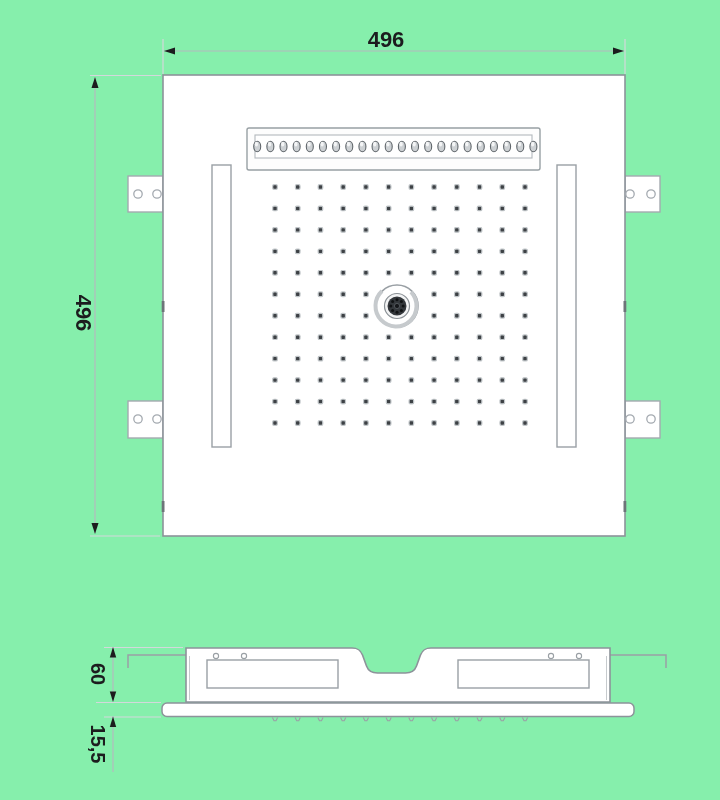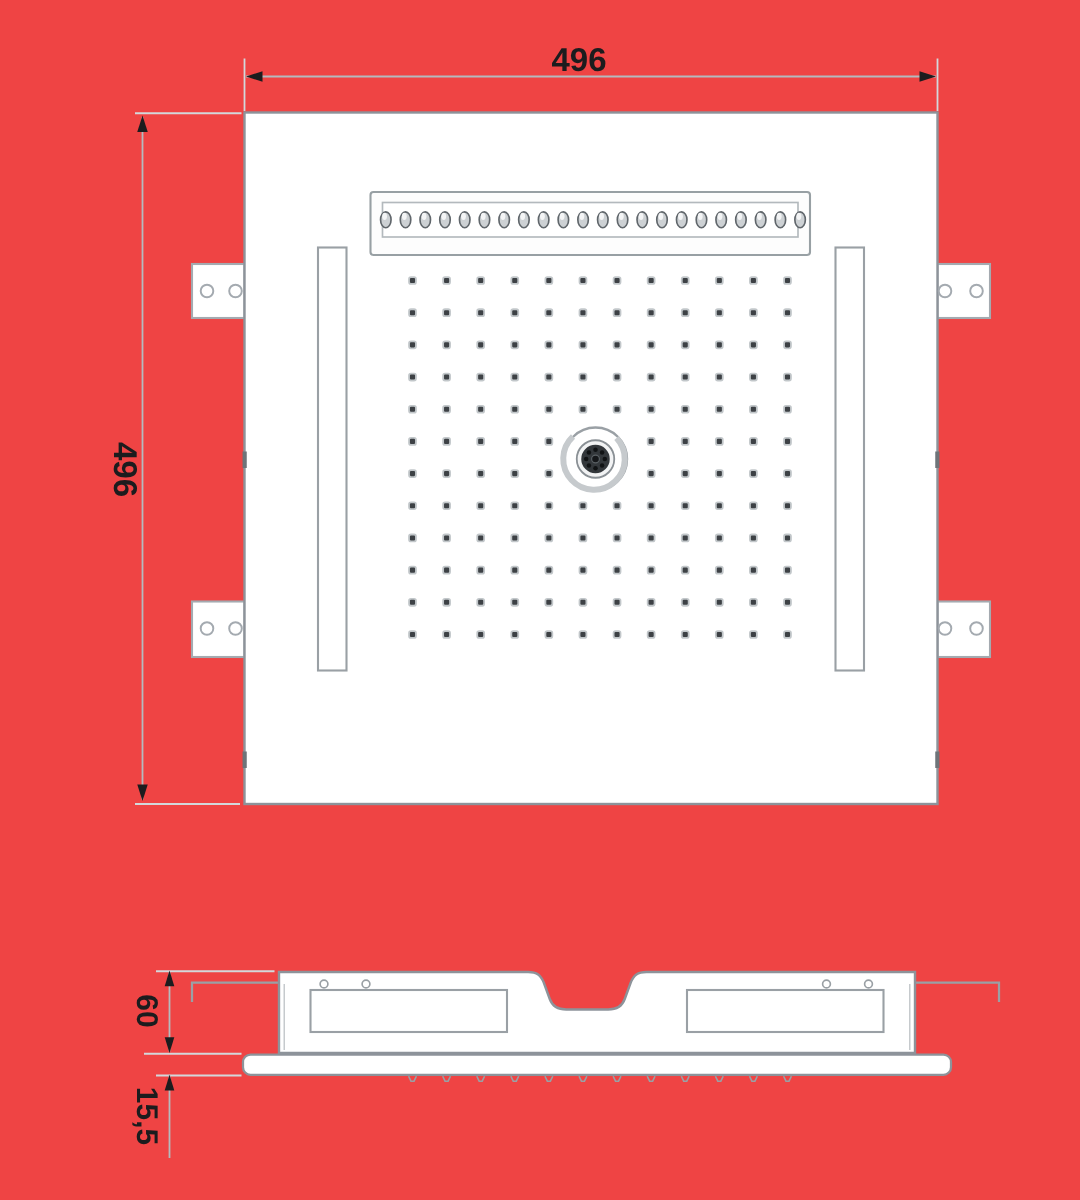--- a/index.html
+++ b/index.html
@@ -1,16 +1,16 @@
 <!DOCTYPE html>
 <html><head>
 <meta charset="utf-8">
 <style>
   html,body{margin:0;padding:0;background:#ffffff;}
-  .canvas{position:relative;width:720px;height:800px;background:#ef4444;overflow:hidden;
+  .canvas{position:relative;width:720px;height:800px;background:#86efac;overflow:hidden;
           font-family:"Liberation Sans",sans-serif;}
   svg{display:block;}
   .dim-text{font-family:"Liberation Sans",sans-serif;font-weight:bold;font-size:22px;fill:#1c1c1e;}
   .dim-text-sm{font-family:"Liberation Sans",sans-serif;font-weight:bold;font-size:20px;fill:#1c1c1e;}
 </style>
 </head>
 <body>
 
 <div class="canvas">
 <svg width="720" height="800" viewBox="0 0 720 800">

